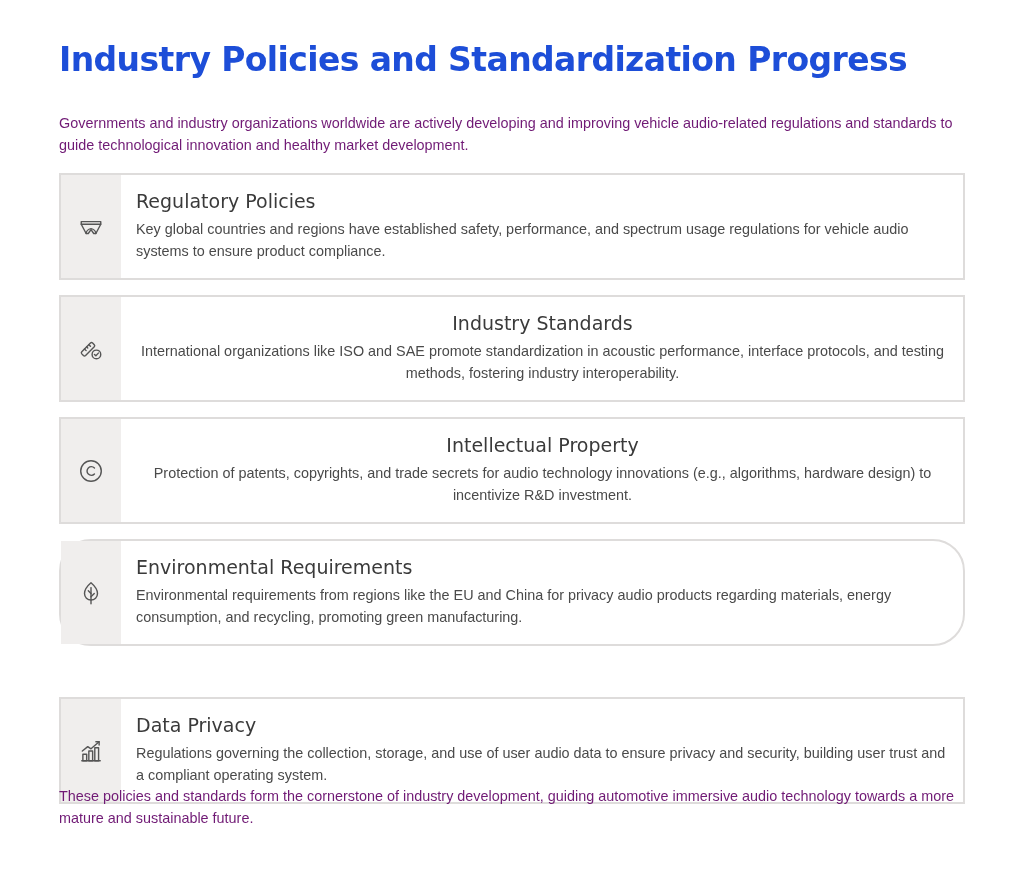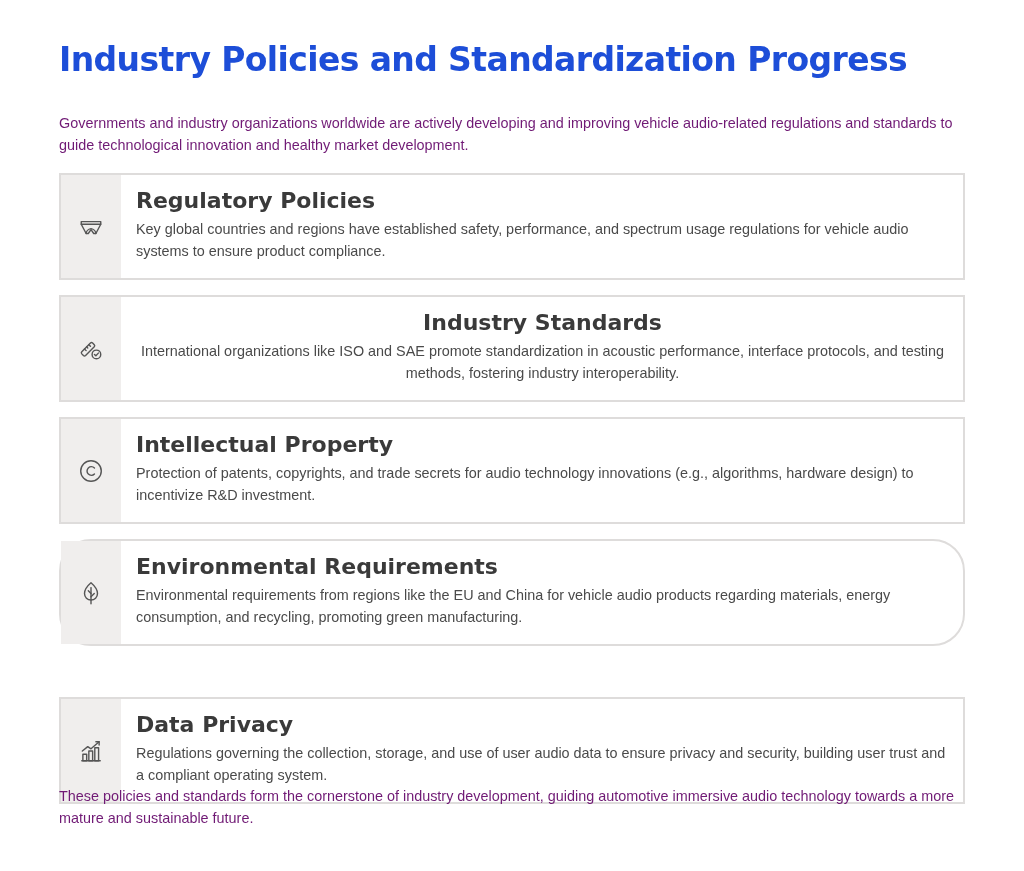--- a/index.html
+++ b/index.html
@@ -21,22 +21,22 @@
       position: absolute; left: 0; width: 906px; height: 107px;
       border: 2px solid #dedcdb; background: #fff; display: flex;
     }
     .card-icon {
       width: 60px; flex: 0 0 60px; background: #f0eeed;
       display: flex; align-items: center; justify-content: center;
     }
     .card-icon svg { width: 26px; height: 26px; stroke: #555; fill: none; stroke-width: 1.3; stroke-linecap: round; stroke-linejoin: round; }
     .card-body { padding: 15px 14px 0 15px; flex: 1; }
     .card-title {
-      font-family: "DejaVu Sans", sans-serif; font-weight: bold;
-      font-size: 22px; color: #3a3a3a; line-height: 22px; margin-bottom: 6px;
+      font-family: "DejaVu Sans", sans-serif; font-weight: normal;
+      font-size: 19px; color: #3a3a3a; line-height: 22px; margin-bottom: 6px;
     }
     .card-text { font-size: 14.4px; line-height: 22px; color: #4a4a4a; }
   </style>
 </head>
 <body>
 
 <div class="page">
   <h1 class="title">Industry Policies and Standardization Progress</h1>
   <p class="intro">Governments and industry organizations worldwide are actively developing and improving vehicle audio-related regulations and standards to guide technological innovation and healthy market development.</p>
 
@@ -62,21 +62,21 @@
           <circle cx="17" cy="17" r="4"></circle>
           <path d="M15.2 17l1.3 1.3 2.3-2.5"></path>
         </svg>
     </div>
     <div class="card-body">
       <div class="card-title">Industry Standards</div>
       <div class="card-text">International organizations like ISO and SAE promote standardization in acoustic performance, interface protocols, and testing methods, fostering industry interoperability.</div>
     </div>
   </div>
 
-  <div class="card" style="top:417px;">
+  <div class="card" style="top:417px;text-align:center;">
     <div class="card-icon">
       <svg viewBox="0 0 24 24">
           <circle cx="12" cy="12" r="9.5"></circle>
           <path d="M15.2 9.2a4 4 0 1 0 0 5.6"></path>
         </svg>
     </div>
     <div class="card-body">
       <div class="card-title">Intellectual Property</div>
       <div class="card-text">Protection of patents, copyrights, and trade secrets for audio technology innovations (e.g., algorithms, hardware design) to incentivize R&amp;D investment.</div>
     </div>
@@ -85,21 +85,21 @@
   <div class="card" style="top:539px;border-radius:32px;">
     <div class="card-icon">
       <svg viewBox="0 0 24 24">
           <path d="M12 2.5c-3.5 3-6 6.5-6 10a6 6 0 0 0 12 0c0-3.5-2.5-7-6-10z"></path>
           <path d="M12 7v15"></path>
           <path d="M12 12.5l-2.5-2.5M12 15.5l3-3"></path>
         </svg>
     </div>
     <div class="card-body">
       <div class="card-title">Environmental Requirements</div>
-      <div class="card-text">Environmental requirements from regions like the EU and China for vehicle audio products regarding materials, energy consumption, and recycling, promoting green manufacturing.</div>
+      <div class="card-text">Environmental requirements from regions like the EU and China for privacy audio products regarding materials, energy consumption, and recycling, promoting green manufacturing.</div>
     </div>
   </div>
 
   <div class="card" style="top:697px;">
     <div class="card-icon">
       <svg viewBox="0 0 24 24">
           <path d="M3.5 21h17"></path>
           <rect x="4.5" y="15" width="3.5" height="6"></rect>
           <rect x="10" y="12" width="3.5" height="9"></rect>
           <rect x="15.5" y="9" width="3.5" height="12"></rect>

